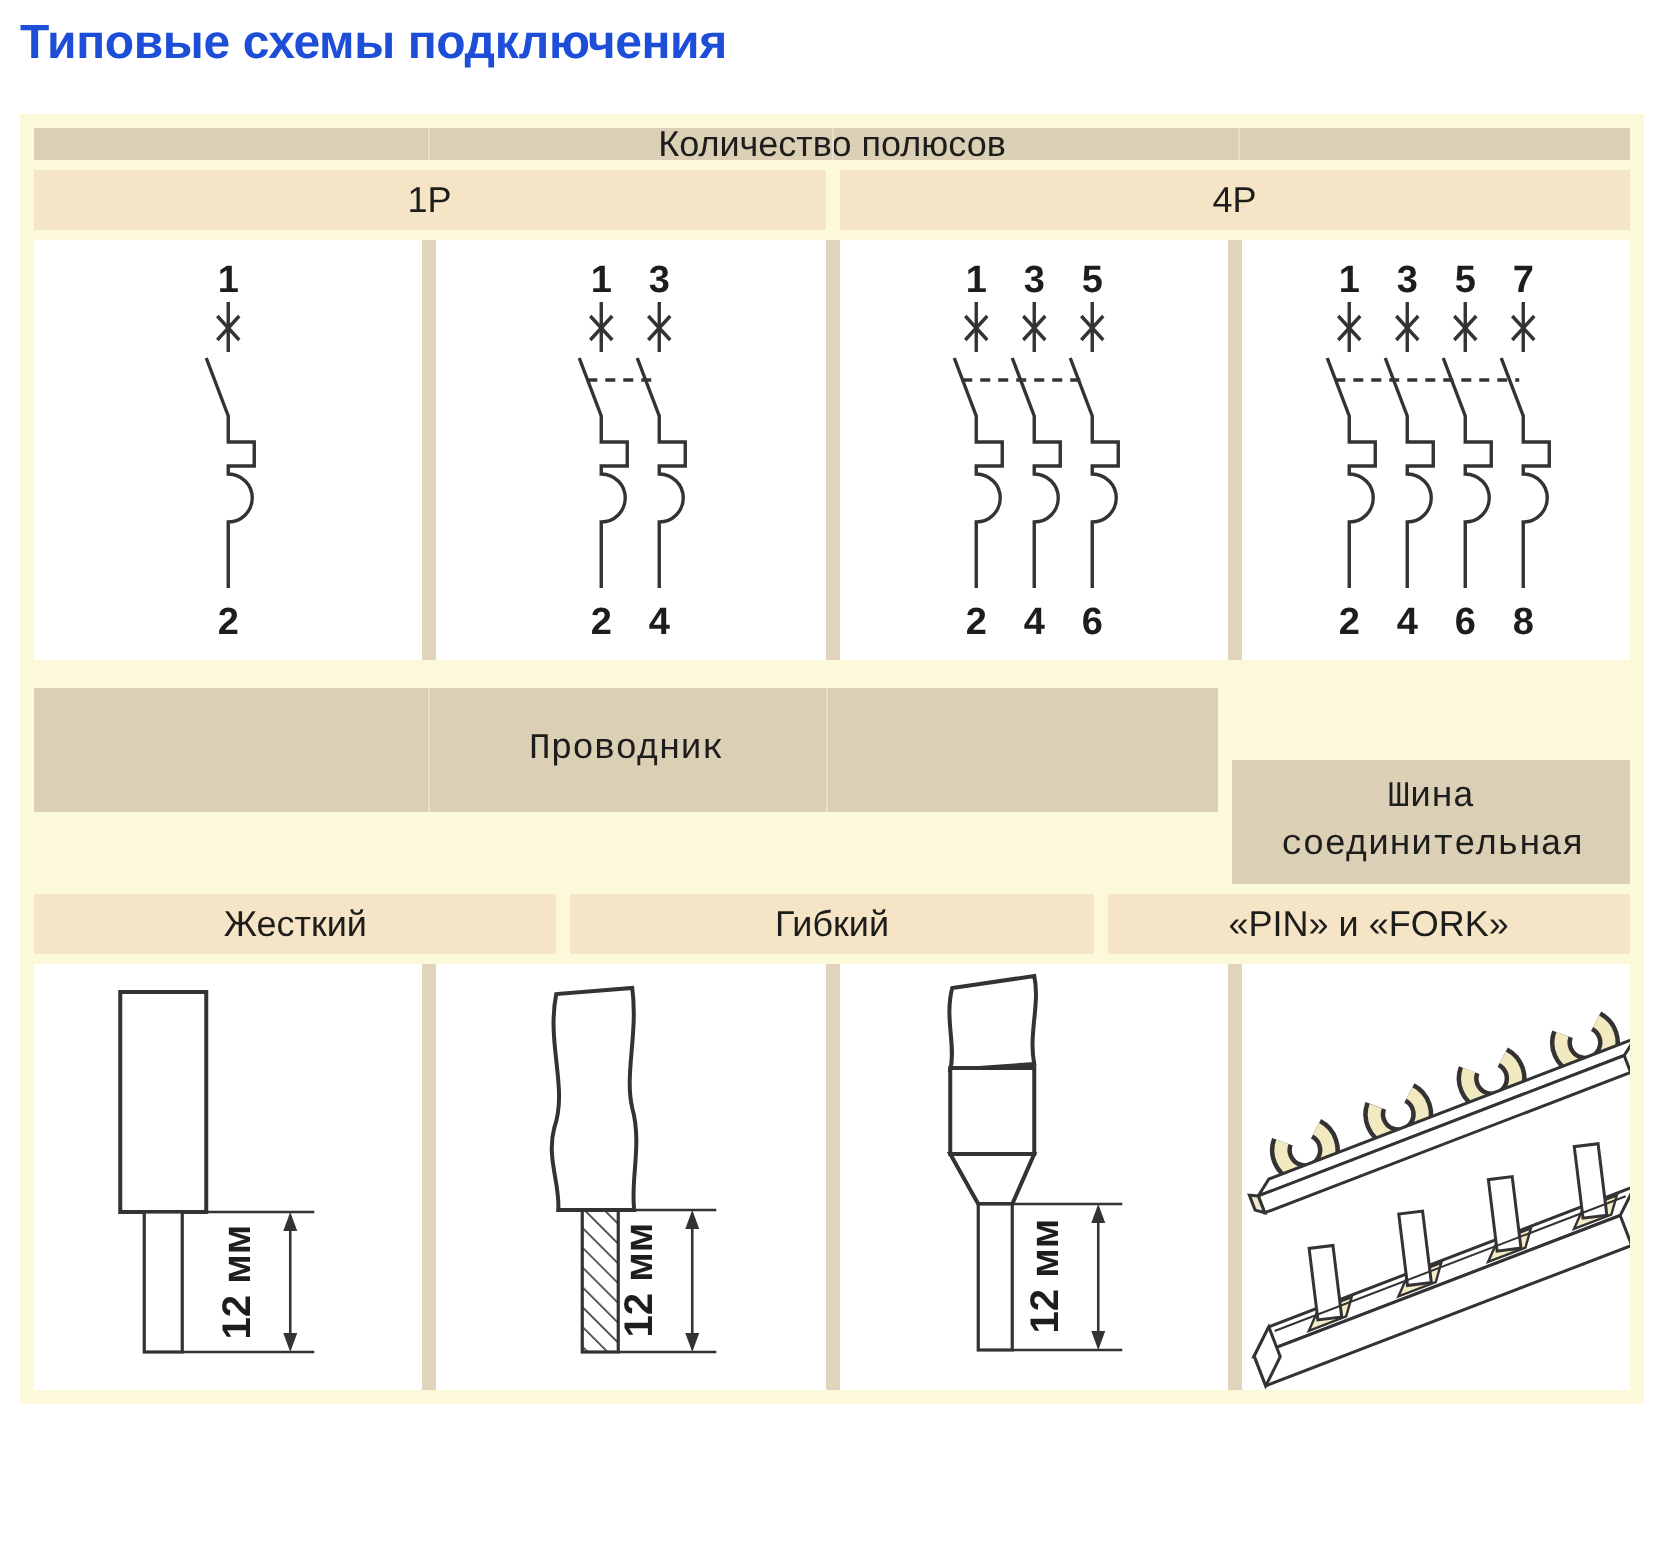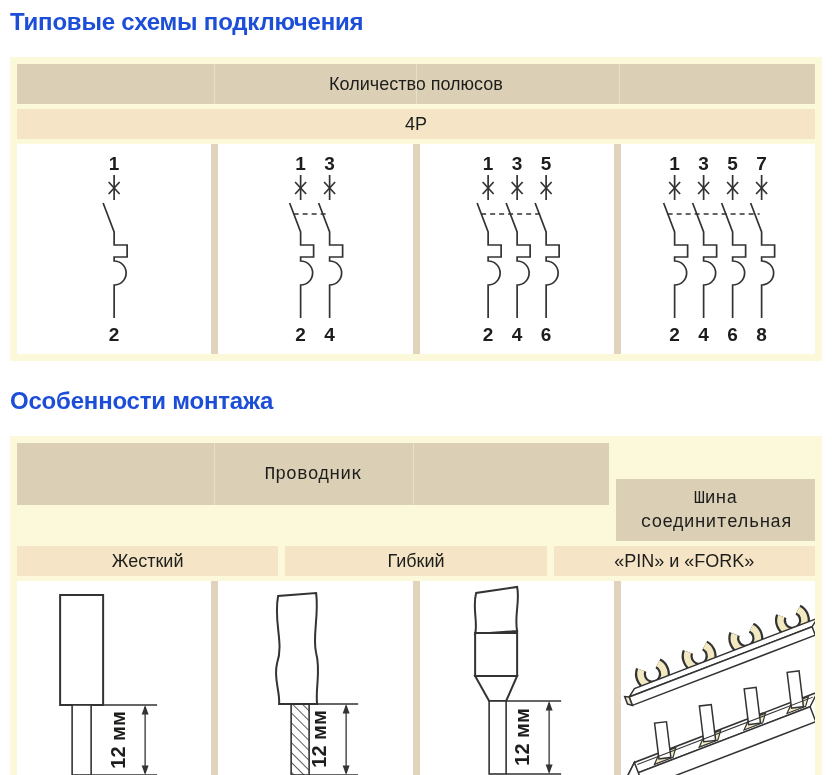--- a/index.html
+++ b/index.html
@@ -1,21 +1,21 @@
 <!DOCTYPE html>
 <html><head>
 <meta charset="utf-8">
 <style>
   html,body{margin:0;padding:0;background:#ffffff;}
   body{width:832px;height:775px;font-family:"Liberation Sans","DejaVu Sans",sans-serif;color:#1d1d1b;overflow:hidden;}
   .page{padding:2px 10px 0 10px;}
   h2.sec-title{font-size:24px;font-weight:700;color:#1d4ed8;margin:6px 0 21px 0;letter-spacing:-0.2px;}
   h2.sec-title.second{margin-top:26px;margin-bottom:21px;}
   .tbl{background:#fcf8da;padding:7px;display:flex;flex-direction:column;gap:5px;}
-  .band{background:#dbcfb6;height:40px;display:flex;align-items:center;justify-content:center;font-size:18px;position:relative;}
+  .band{background:#dbcfb6;height:16px;display:flex;align-items:center;justify-content:center;font-size:18px;position:relative;}
   .band.tall{height:62px;flex:590;text-align:center;line-height:1.35;}
   .vline{position:absolute;top:0;bottom:0;width:1px;background:#eae0c9;}
   .row{display:flex;gap:7px;}
   .row .subcell{background:#f5e5c6;height:30px;flex:1;display:flex;align-items:center;justify-content:center;font-size:18px;}
   .hdr2{display:flex;gap:7px;font-family:Liberation Mono, monospace;}
   .band.small{flex:198;margin-top:36px;}
   .diagwrap{background:#e0d4bd;}
   .row.diag{gap:7px;}
   .row.diag .dcell{background:#ffffff;flex:1;position:relative;}
   .row.diag.h1 .dcell{height:210px;}
@@ -31,20 +31,21 @@
   <h2 class="sec-title">Типовые схемы подключения</h2>
 
   <div class="tbl">
     <div class="band">
       <div class="vline" style="left:24.7%"></div>
       <div class="vline" style="left:50%"></div>
       <div class="vline" style="left:75.4%"></div>
       <span>Количество полюсов</span>
     </div>
     <div class="row">
+      <div class="subcell">1P</div>
       <div class="subcell">4P</div>
     </div>
     <div class="diagwrap">
       <div class="row diag h1">
         <div class="dcell">
           <svg class="pole-svg" viewBox="0 0 194 210" preserveAspectRatio="xMidYMid meet">
               <text x="97" y="26" text-anchor="middle" font-size="19" font-weight="700" fill="#1d1d1b">1</text>
               <line x1="97" y1="31" x2="97" y2="56" stroke="#333" stroke-width="1.7" fill="none"></line>
               <line x1="91.5" y1="38" x2="102.5" y2="50" stroke="#333" stroke-width="1.7" fill="none"></line>
               <line x1="102.5" y1="38" x2="91.5" y2="50" stroke="#333" stroke-width="1.7" fill="none"></line>
@@ -118,21 +119,20 @@
               <line x1="146" y1="38" x2="135" y2="50" stroke="#333" stroke-width="1.7" fill="none"></line>
               <path d="M129.5,59 L140.5,88 V101 h13 v12 h-13 v4 a12,12 0 0 1 0,24 V174" stroke="#333" stroke-width="1.7" fill="none"></path>
               <text x="140.5" y="197" text-anchor="middle" font-size="19" font-weight="700" fill="#1d1d1b">8</text>
               <line x1="46.5" y1="70" x2="138.5" y2="70" stroke-dasharray="5 4" stroke="#333" stroke-width="1.7" fill="none"></line>
             </svg>
         </div>
       </div>
     </div>
   </div>
 
-  <h2 class="sec-title second">Особенности монтажа</h2>
 
   <div class="tbl">
     <div class="hdr2">
       <div class="band tall">
         <div class="vline" style="left:33.2%"></div>
         <div class="vline" style="left:66.8%"></div>
         <span>Проводник</span>
       </div>
       <div class="band tall small">
         <span style="max-width:150px;display:inline-block;">Шина соединительная</span>

